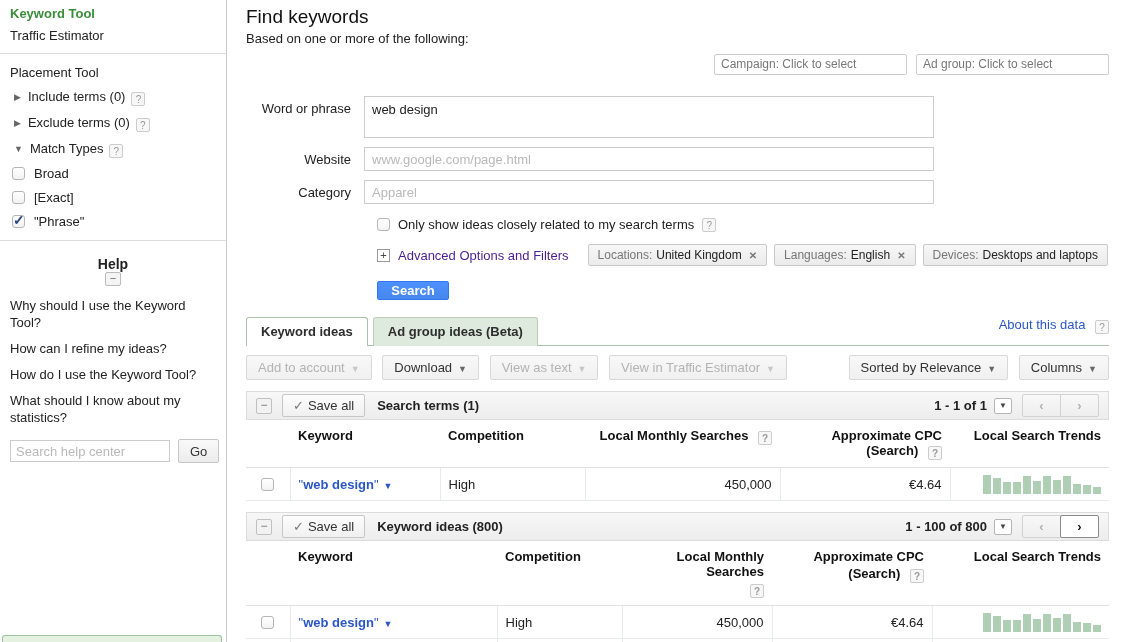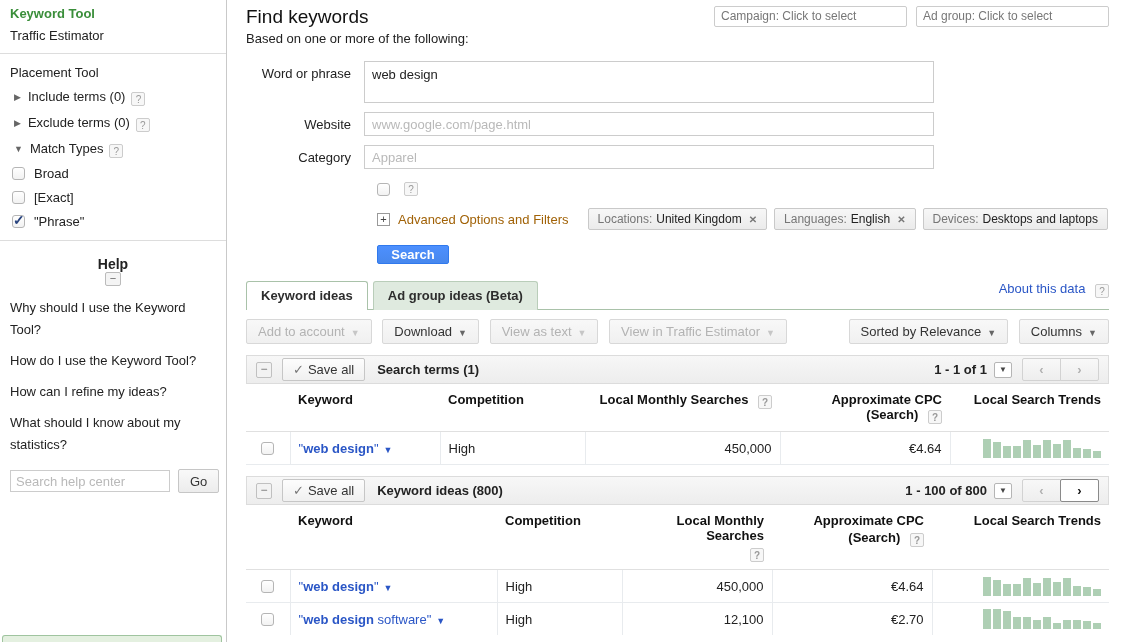--- a/index.html
+++ b/index.html
@@ -21,52 +21,52 @@
   .qbox { display:inline-block; width:14px; height:14px; line-height:13px; text-align:center; font-size:10px;
           color:#999; border:1px solid #ccc; background:#f7f7f7; border-radius:2px; margin-left:6px; vertical-align:-2px; }
   .chk-row { padding:5px 10px 4px 12px; }
   .chk { display:inline-block; width:13px; height:13px; border:1px solid #b5b5b5; border-radius:3px;
          background:linear-gradient(#fff,#f2f2f2); vertical-align:-2px; margin-right:9px; position:relative; cursor:pointer; }
   .chk.checked::after { content:"✓"; position:absolute; top:-4px; left:0px; color:#28437e; font-size:14px; font-weight:bold; }
   .help-head { display:flex; justify-content:space-between; align-items:center; padding:8px 10px 6px;flex-direction:column; }
   .help-head .t { font-weight:bold; font-size:14px; }
   .minus-box { width:16px; height:14px; border:1px solid #bbb; border-radius:2px; background:#f4f4f4; color:#666;
                line-height:11px; text-align:center; font-size:11px; cursor:pointer; }
-  .help-link { padding:5px 10px 4px; cursor:pointer; line-height:22px; }
+  .help-link { padding:5px 10px 4px; cursor:pointer; line-height:17px; }
   .help-search { display:flex; gap:8px; padding:9px 10px; align-items:center; }
   .help-input { width:160px; height:22px; border:1px solid #ccc; padding:0 5px; font:13px "Liberation Sans", sans-serif; color:#444; }
   .go-btn { height:24px; padding:0 11px; border:1px solid #c6c6c6; border-radius:2px;
             background:linear-gradient(#f9f9f9,#ececec); font:13px "Liberation Sans", sans-serif; color:#333; cursor:pointer; }
   .green-stub { position:absolute; bottom:0; left:2px; width:220px; height:7px; background:#e4f0e0;
                 border:1px solid #9fc49f; border-bottom:none; border-radius:3px 3px 0 0; }
 
   
   .main { flex:1; padding:6px 16px 0 19px; position:relative; }
   .top-row { display:flex; justify-content:space-between; align-items:flex-start; }
   .page-title { font-size:19px; color:#111; }
   .subtitle { margin-top:3px; }
-  .selects { display:flex; }
+  .selects { display:flex;margin-top:48px; }
   .select-box { width:193px; height:21px; border:1px solid #ccc; border-radius:2px; color:#777; font-size:12px;
                 line-height:19px; padding:0 6px; background:#fff; margin-left:9px; cursor:pointer;
                 white-space:nowrap; overflow:hidden; }
 
-  .form { margin-top:15px; }
+  .form { margin-top:21px; }
   .frow { display:flex; margin-bottom:9px; }
   .flabel { width:118px; text-align:right; padding-right:13px; padding-top:5px; }
   .word-area { width:570px; height:42px; border:1px solid #ccc; font:13px "Liberation Sans", sans-serif;
                padding:5px 7px; resize:none; color:#222; }
   .txt { width:570px; height:24px; border:1px solid #ccc; font:13px "Liberation Sans", sans-serif; padding:0 7px; color:#222; }
   ::placeholder { color:#b9b9b9; opacity:1; }
 
   .related-row { margin:13px 0 0 131px; display:flex; align-items:center; }
   .related-row label { margin:0 2px 0 0; }
   .advanced-row { display:flex; align-items:center; margin:12px 0 0 131px; }
   .plus-box { width:13px; height:13px; border:1px solid #999; color:#444; font-size:11px; line-height:11px;
               text-align:center; margin-right:8px; cursor:pointer; background:#fff; }
-  .adv-link { color:#a16207; cursor:pointer; }
+  .adv-link { color:#4c1d95; cursor:pointer; }
   .chips { margin-left:12px; display:flex; }
   .chip { display:inline-flex; align-items:center; height:22px; border:1px solid #c9c9c9; border-radius:2px;
           background:linear-gradient(#f7f7f7,#ebebeb); padding:0 9px; font-size:12px; margin-left:7px; }
   .chip .cname { color:#767676; margin-right:4px; }
   .chip .cval { color:#222; }
   .chip .x { margin-left:7px; color:#777; font-size:10px; font-weight:bold; cursor:pointer; }
   .search-btn { margin:15px 4px 0 131px; width:72px; height:19px; background:linear-gradient(#4d90fe,#4787ed);
                 border:1px solid #3079ed; border-radius:2px; color:#fff; font-weight:bold;
                 font:bold 13px "Liberation Sans", sans-serif; cursor:pointer; }
 
@@ -152,22 +152,22 @@
       </div>
 
     <div class="divider"></div>
 
     <div class="help-head">
       <span class="t">Help</span>
       <span class="minus-box">−</span>
     </div>
     <div id="help-links">
         <div class="help-link">Why should I use the Keyword Tool?</div>
+        <div class="help-link">How can I refine my ideas?</div>
         <div class="help-link">How do I use the Keyword Tool?</div>
-        <div class="help-link">How can I refine my ideas?</div>
         <div class="help-link">What should I know about my statistics?</div>
       </div>
     <div class="help-search">
       <input class="help-input" placeholder="Search help center" style="">
       <button class="go-btn">Go</button>
     </div>
     <div class="green-stub"></div>
   </div>
 
   <div class="main">
@@ -193,20 +193,21 @@
         <input class="txt" placeholder="www.google.com/page.html" style="">
       </div>
       <div class="frow" style="margin-bottom:0">
         <div class="flabel">Category</div>
         <input class="txt" placeholder="Apparel" style="">
       </div>
     </div>
 
     <div class="related-row">
       <span class="chk" style="margin-right:8px"></span>
+      <label>Only show ideas closely related to my search terms</label>
       <span class="qbox">?</span>
     </div>
 
     <div class="advanced-row">
       <span class="plus-box">+</span>
       <span class="adv-link">Advanced Options and Filters</span>
       <span class="chips" id="chips">
           <span class="chip">
             <span class="cname">Locations:</span>
             <span class="cval">United Kingdom</span>

